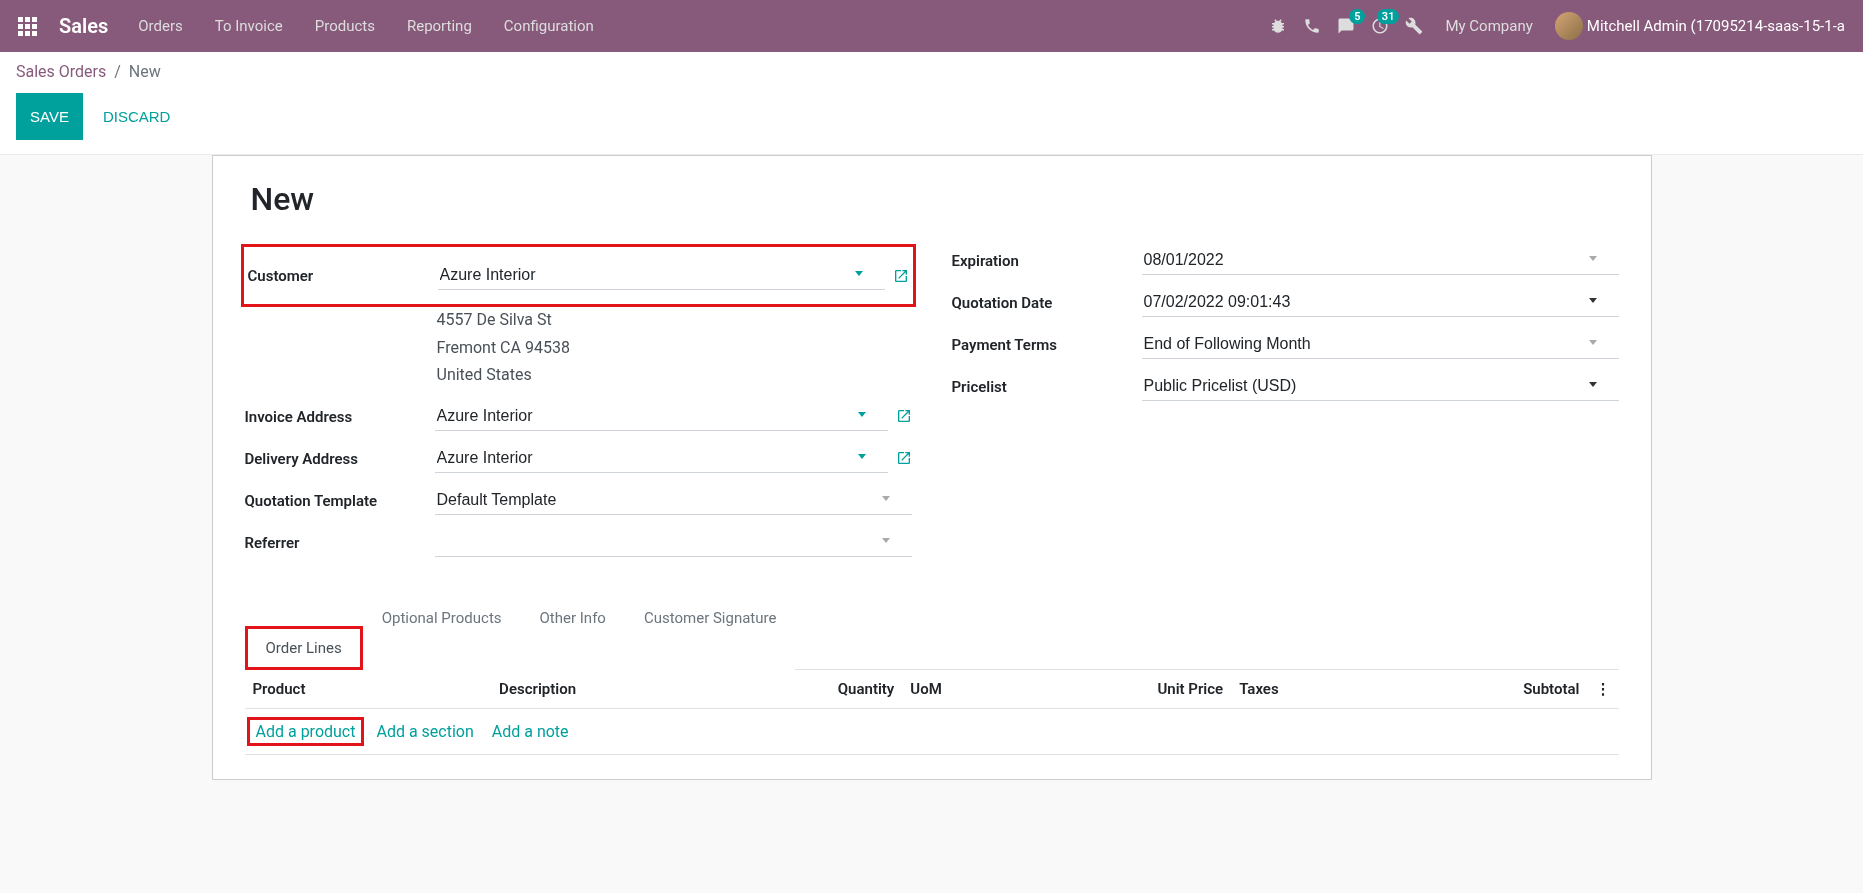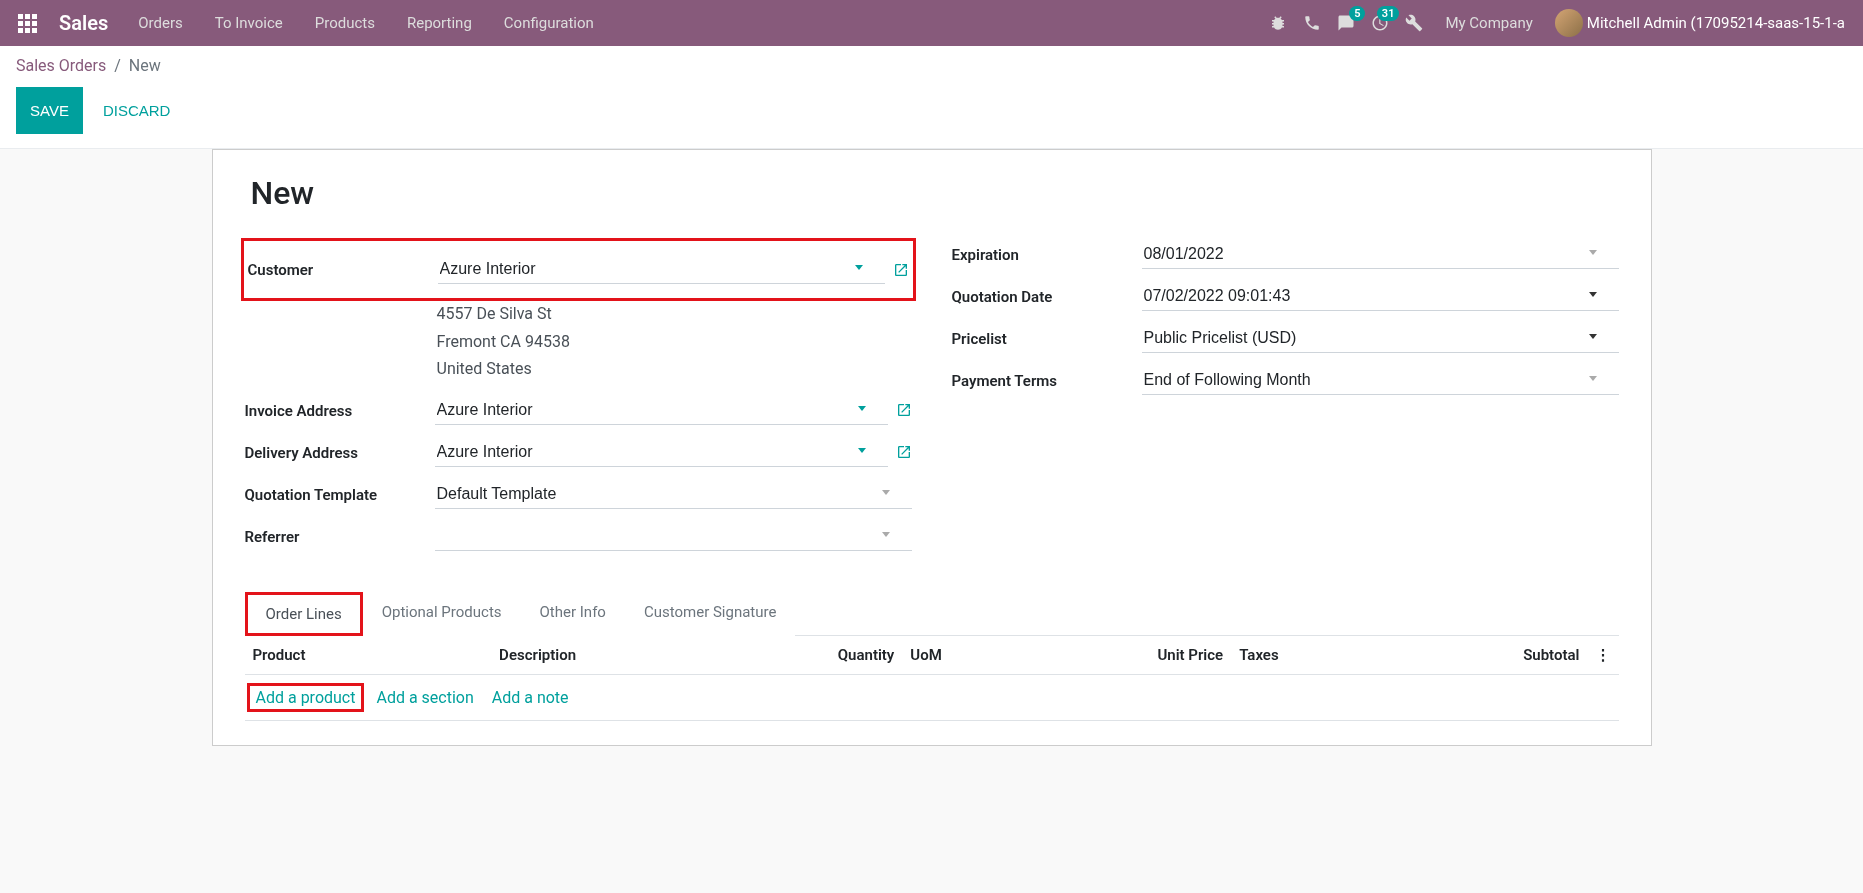--- a/index.html
+++ b/index.html
@@ -1,19 +1,19 @@
 <!DOCTYPE html>
 <html><head>
 <meta charset="utf-8">
 <style>
 * { margin: 0; padding: 0; box-sizing: border-box; }
 body { font-family: -apple-system, BlinkMacSystemFont, "Segoe UI", Roboto, "Helvetica Neue", Arial, sans-serif; font-size: 14px; color: #212529; background: #f9f9f9; overflow-x: hidden; }
 
 
-.navbar { background: #875a7b; color: #fff; height: 46px; display: flex; align-items: center; padding: 0 10px; }
+.navbar { background: #875a7b; color: #fff; height: 52px; display: flex; align-items: center; padding: 0 10px; }
 .navbar-left { display: flex; align-items: center; gap: 0; }
 .apps-icon { display: grid; grid-template-columns: repeat(3, 5px); grid-template-rows: repeat(3, 5px); gap: 2px; padding: 8px; cursor: pointer; }
 .apps-icon span { background: #fff; width: 5px; height: 5px; }
 .brand { font-size: 20px; font-weight: 600; color: #fff; padding: 0 14px; }
 .nav-menu { display: flex; gap: 0; }
 .nav-item { color: #ddd; padding: 13px 16px; font-size: 15px; cursor: pointer; }
 .navbar-right { margin-left: auto; display: flex; align-items: center; gap: 16px; padding-right: 8px; }
 .ricon { color: #ddd; cursor: pointer; position: relative; display: flex; align-items: center; }
 .ricon svg { width: 18px; height: 18px; fill: #ddd; }
 .badge { position: absolute; top: -8px; right: -10px; background: #00a09d; color: #fff; font-size: 11px; font-weight: 600; padding: 1px 5px; border-radius: 10px; line-height: 1.2; }
@@ -49,21 +49,21 @@
 .addr-row { padding-left: 190px; margin-top: -4px; margin-bottom: 14px; }
 
 
 .hl-red { border: 3px solid #e3131a !important; }
 .hl-row { padding: 14px 4px; margin: -2px -4px 4px; }
 .hl-tab { border: 3px solid #e3131a !important; }
 
 
 .tabs { display: flex; border-bottom: 1px solid #dee2e6; margin-top: 28px; }
 .tab { padding: 10px 18px; font-size: 15px; color: #6c757d; cursor: pointer; border: 1px solid transparent; border-bottom: none; margin-bottom: -1px; background: #fff; }
-.tab.active { color: #495057; border-color: #dee2e6; border-bottom: 1px solid #fff; }
+.tab.active { color: #495057; border-color: #dee2e6; border-bottom: 1px solid #fff; margin-top: 28px; }
 
 
 .table-wrap { border-bottom: 1px solid #dee2e6; }
 table.lines { width: 100%; border-collapse: collapse; }
 table.lines th { text-align: left; padding: 10px 8px; font-size: 15px; font-weight: 600; border-bottom: 1px solid #dee2e6; color: #212529; }
 table.lines th.right { text-align: right; }
 table.lines td { padding: 10px 8px; font-size: 16px; }
 .add-links { display: flex; gap: 18px; align-items: center; }
 .add-link { color: #00a09d; cursor: pointer; font-size: 16px; }
 .add-link.hl { border: 3px solid #e3131a; padding: 2px 6px; margin: -2px -6px; }
@@ -236,35 +236,35 @@
           <div class="form-label">Quotation Date</div>
           <div class="form-field">
             <div class="input-wrap">
               <input type="text" value="07/02/2022 09:01:43" style="">
               <span class="caret" style="border-top-color:#333"></span>
             </div>
           </div>
         </div>
 
         <div class="form-row">
+          <div class="form-label">Payment Terms</div>
+          <div class="form-field">
+            <div class="input-wrap">
+              <input type="text" value="End of Following Month" style="">
+              <span class="caret grey"></span>
+            </div>
+          </div>
+        </div>
+
+        <div class="form-row">
           <div class="form-label">Pricelist</div>
           <div class="form-field">
             <div class="input-wrap">
               <input type="text" value="Public Pricelist (USD)" style="">
               <span class="caret" style="border-top-color:#333"></span>
-            </div>
-          </div>
-        </div>
-
-        <div class="form-row">
-          <div class="form-label">Payment Terms</div>
-          <div class="form-field">
-            <div class="input-wrap">
-              <input type="text" value="End of Following Month" style="">
-              <span class="caret grey"></span>
             </div>
           </div>
         </div>
 
       </div>
     </div>
 
     <div class="tabs">
       <div class="tab active hl-tab">Order Lines</div>
       <div class="tab">Optional Products</div>

